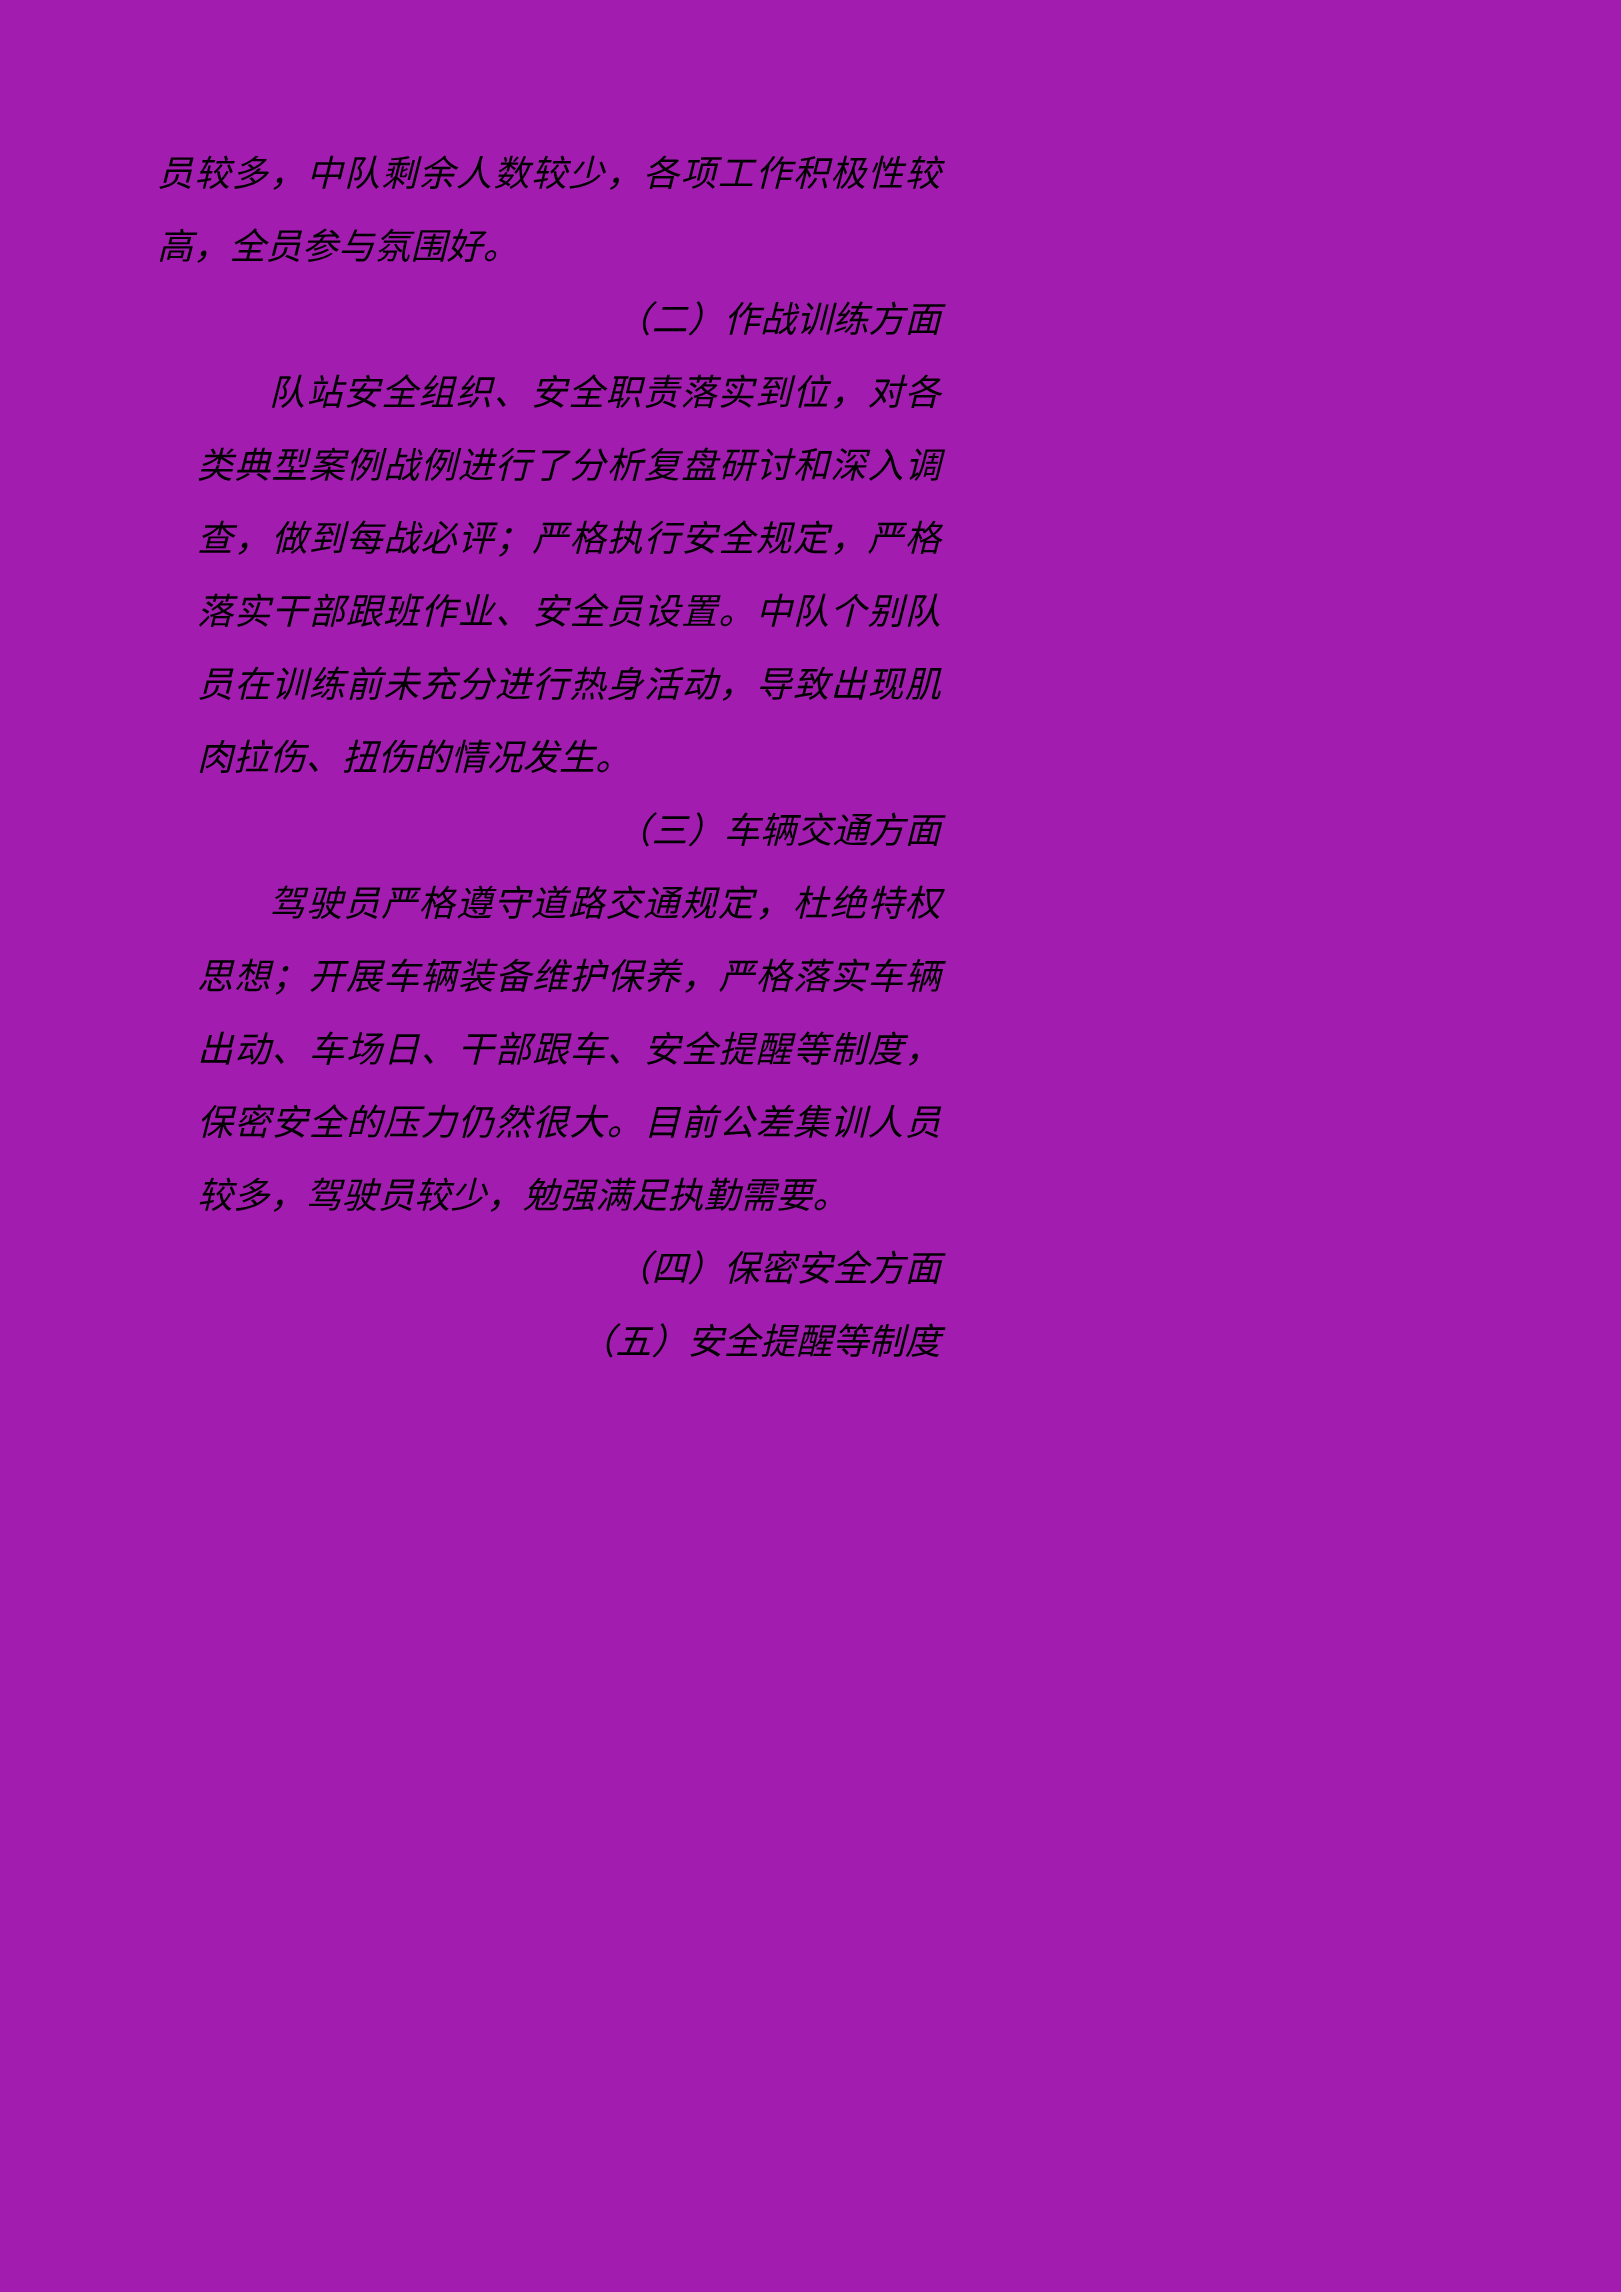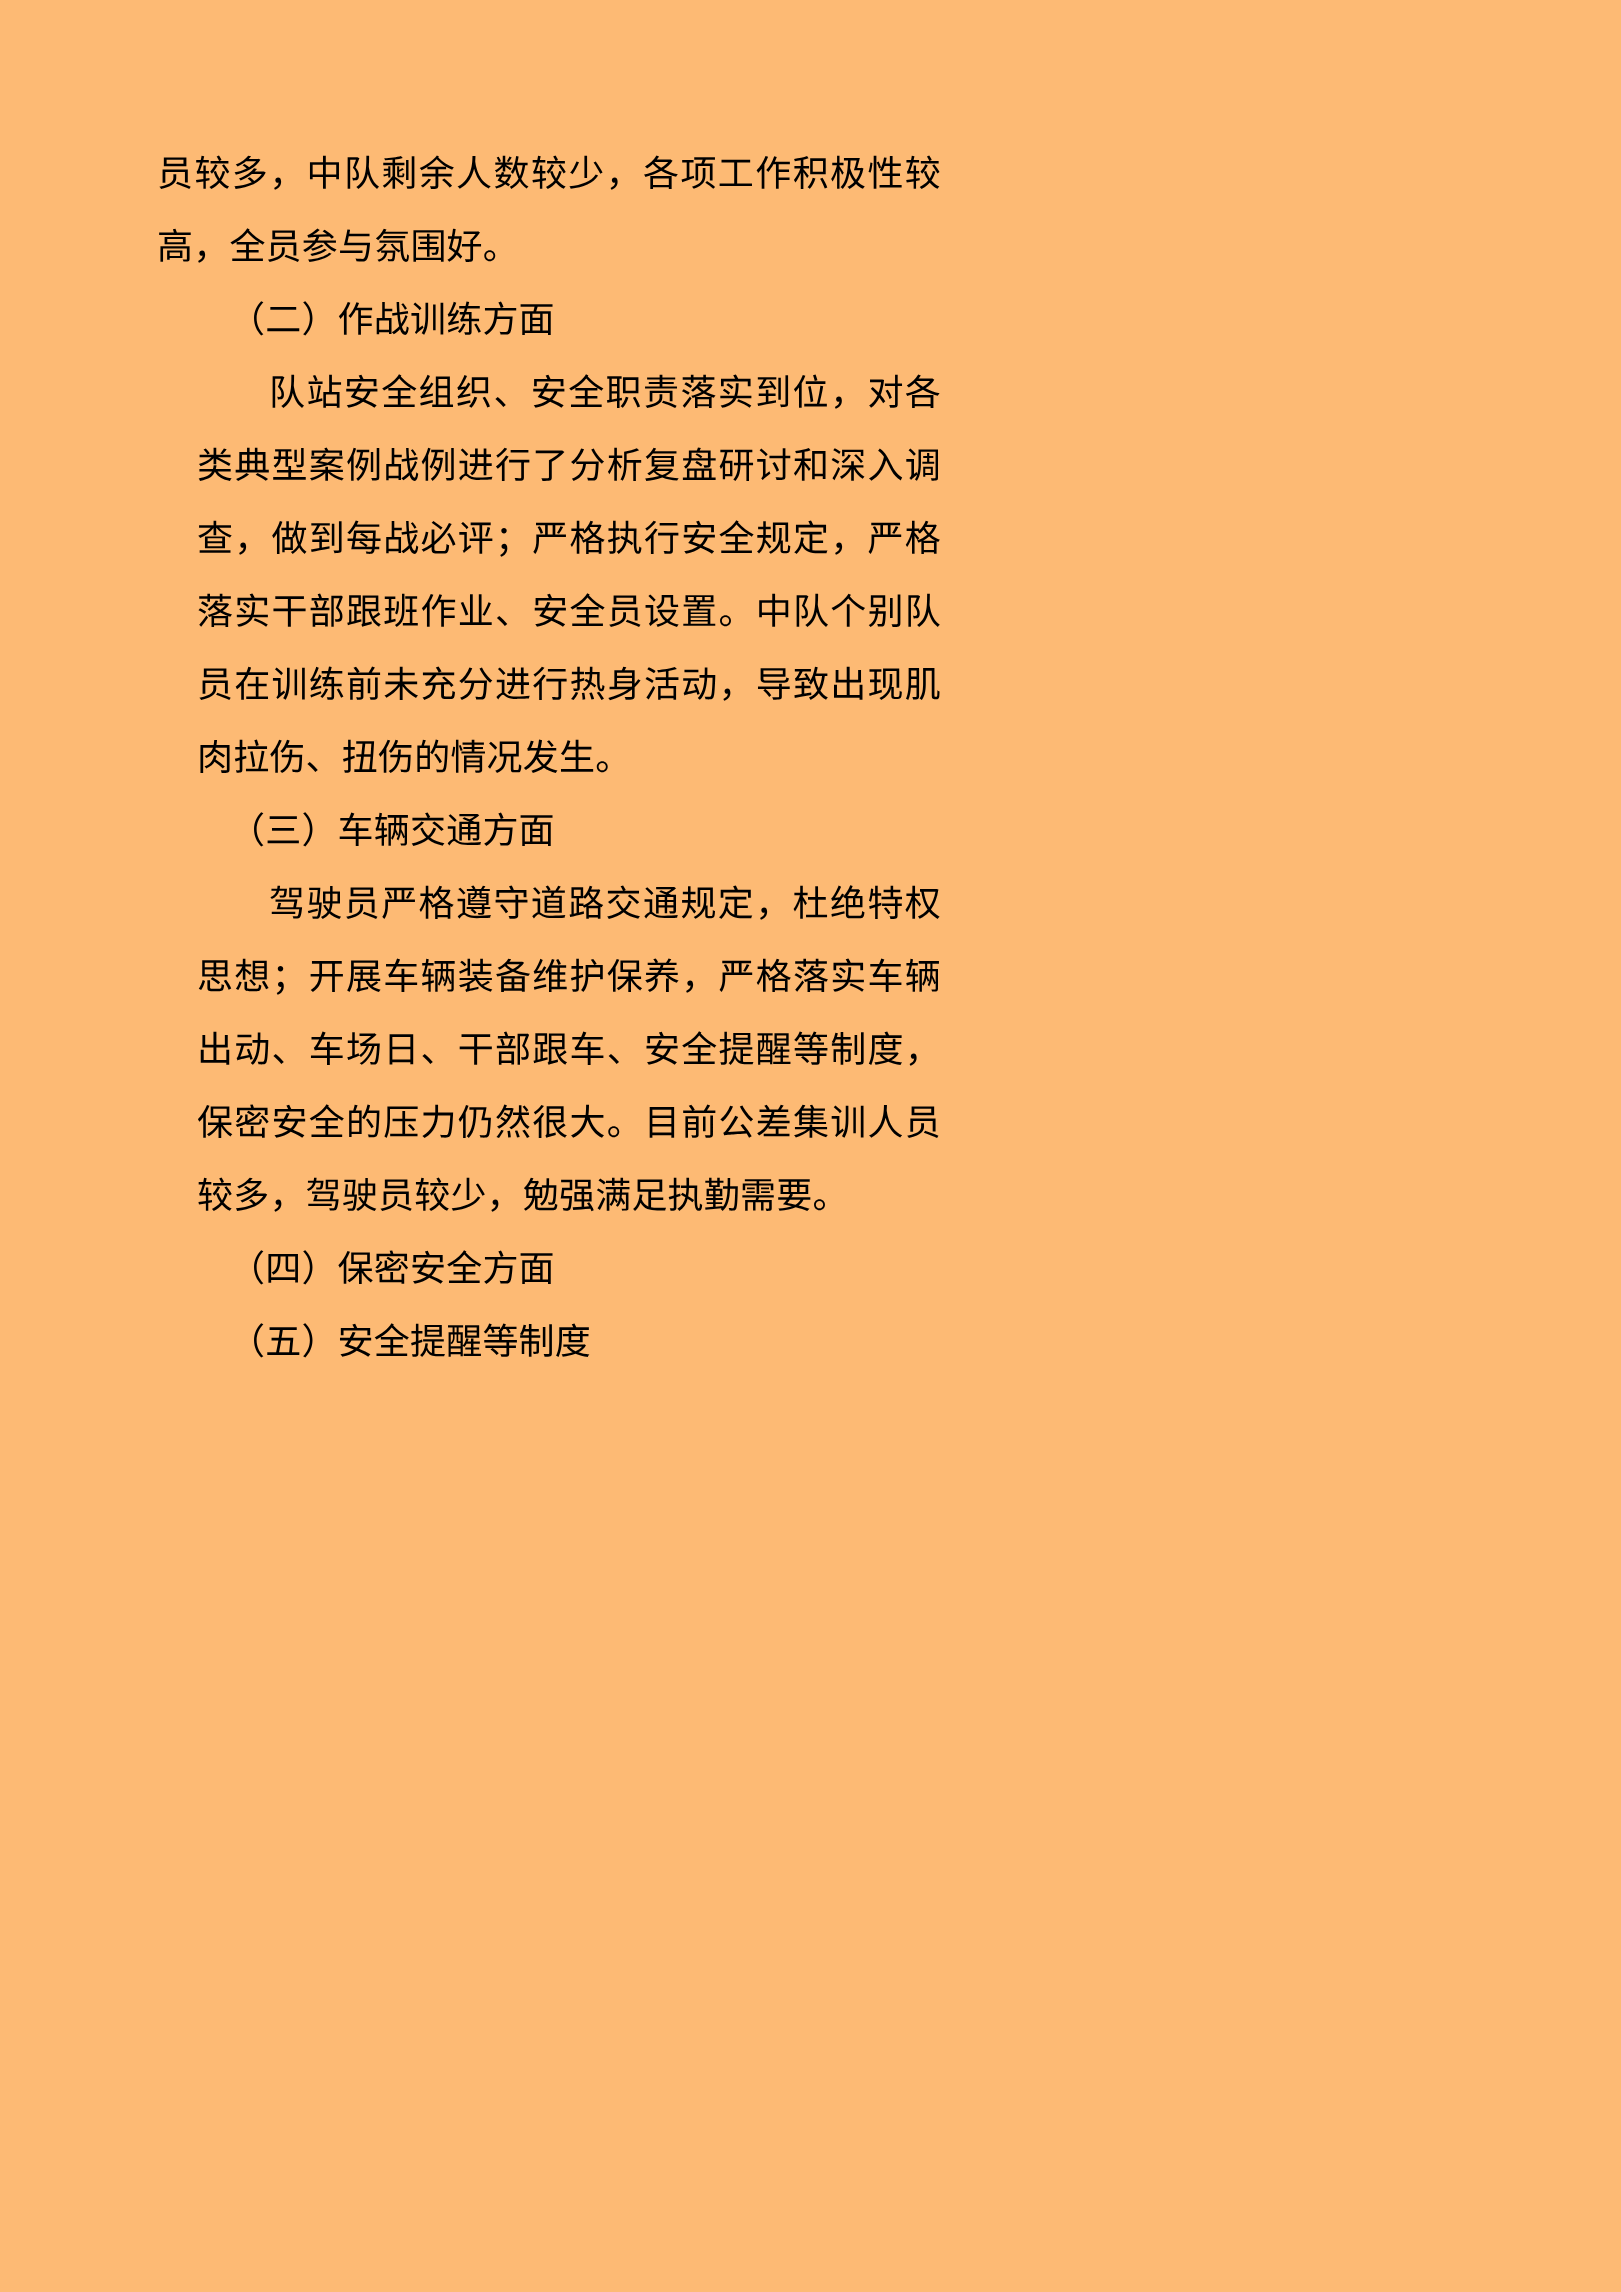--- a/index.html
+++ b/index.html
@@ -6,23 +6,24 @@
   html, body {
     margin: 0;
     padding: 0;
     background: #ffffff;
   }
 
   .page {
     position: relative;
     width: 1621px;
     height: 2293px;
-    background: #fdba74;
+    background: #a21caf;
     box-sizing: border-box;
     overflow: hidden;
+    font-style: italic;
   }
 
   .page-body {
     position: absolute;
     left: 157px;
     top: 137px;
     width: 784px;
   }
 
   
@@ -46,21 +47,21 @@
 
   
   p.para {
     text-indent: 2em;
     margin-left: 40px;
   }
 
   
   p.heading {
     text-indent: 2em;
-    text-align: left;
+    text-align: right;
   }
 
   
   p.para-last {
     text-indent: 2em;
   }
 </style>
 </head>
 <body>
 

